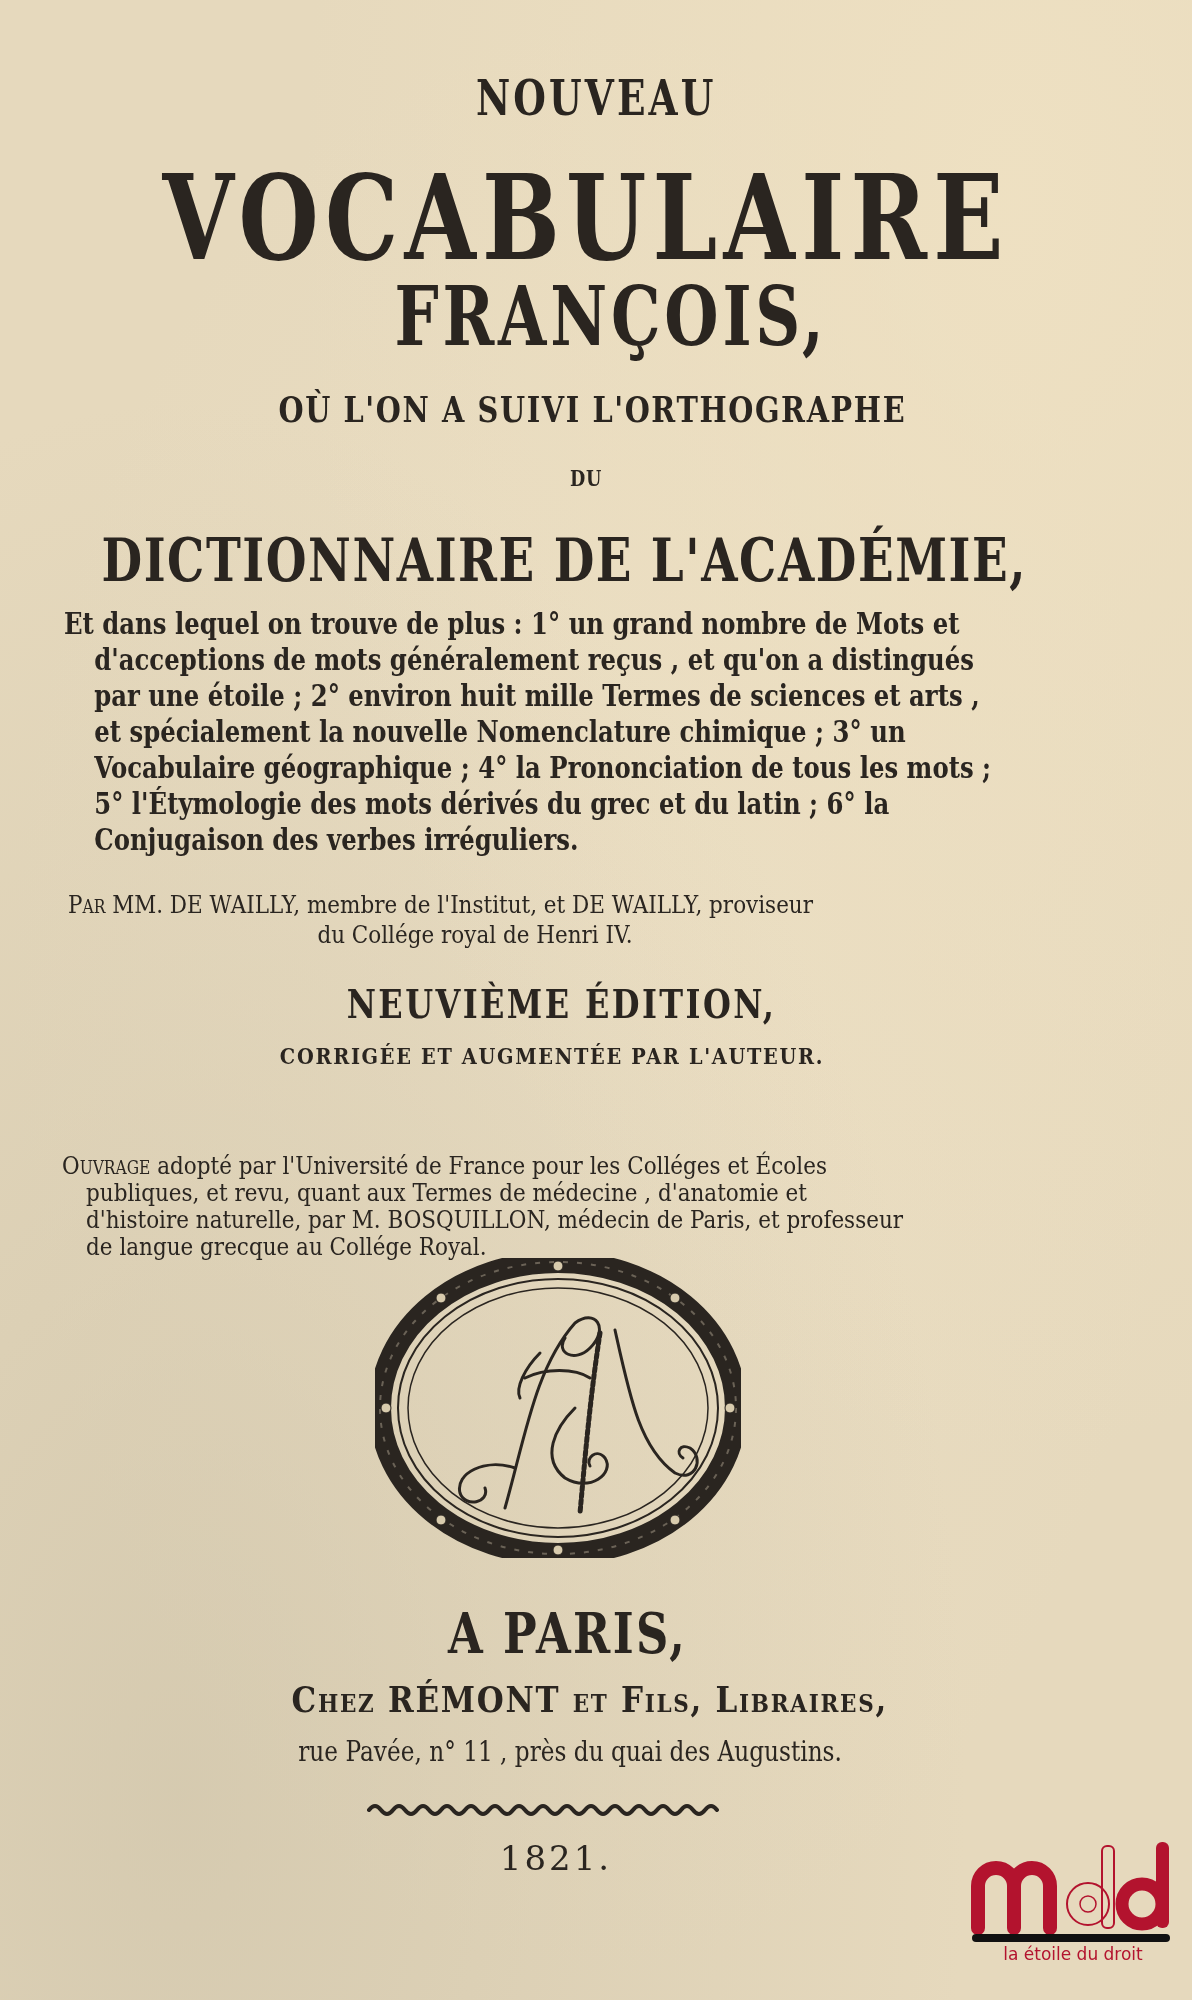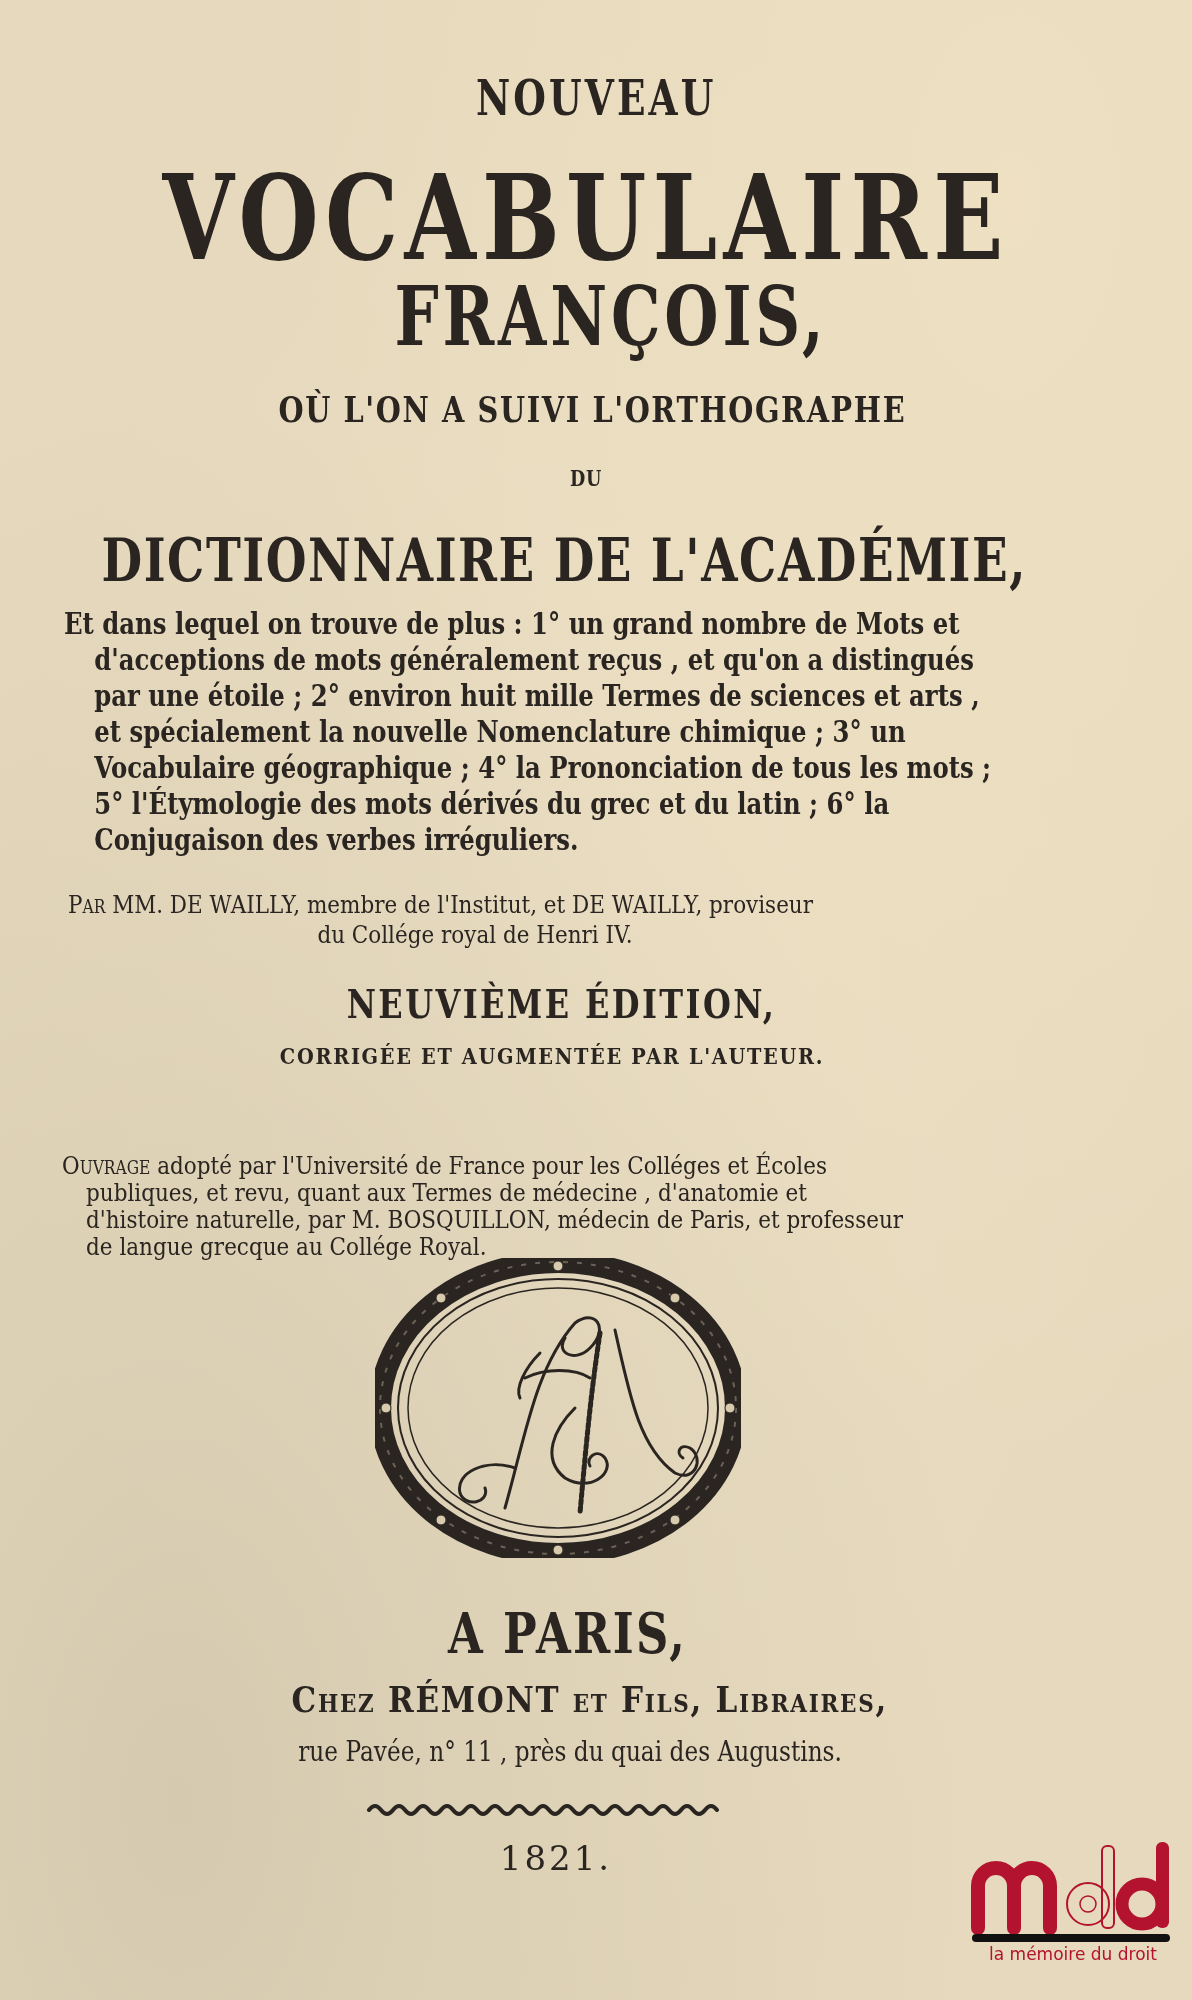--- a/index.html
+++ b/index.html
@@ -168,16 +168,16 @@
       <path d="M8 90 V48 a18 18 0 0 1 36 0 V90 M44 48 a18 18 0 0 1 36 0 V90" fill="none" stroke="#b3132e" stroke-width="14" stroke-linecap="round"></path>
 
       <circle cx="118" cy="66" r="21" fill="none" stroke="#b3132e" stroke-width="2"></circle>
       <circle cx="118" cy="66" r="8" fill="none" stroke="#b3132e" stroke-width="1.5"></circle>
       <rect x="132" y="8" width="12" height="82" rx="5" fill="none" stroke="#b3132e" stroke-width="2"></rect>
 
       <circle cx="172" cy="66" r="20" fill="none" stroke="#b3132e" stroke-width="13"></circle>
       <rect x="186" y="4" width="13" height="86" rx="6" fill="#b3132e"></rect>
     </svg>
     <div style="position:absolute;left:2px;top:96px;width:198px;height:8px;border-radius:4px;background:#111;"></div>
-    <div id="mdd-tagline">la mémoire du droit</div>
+    <div id="mdd-tagline">la étoile du droit</div>
   </div>
 
 </div>
 
 </body></html>

